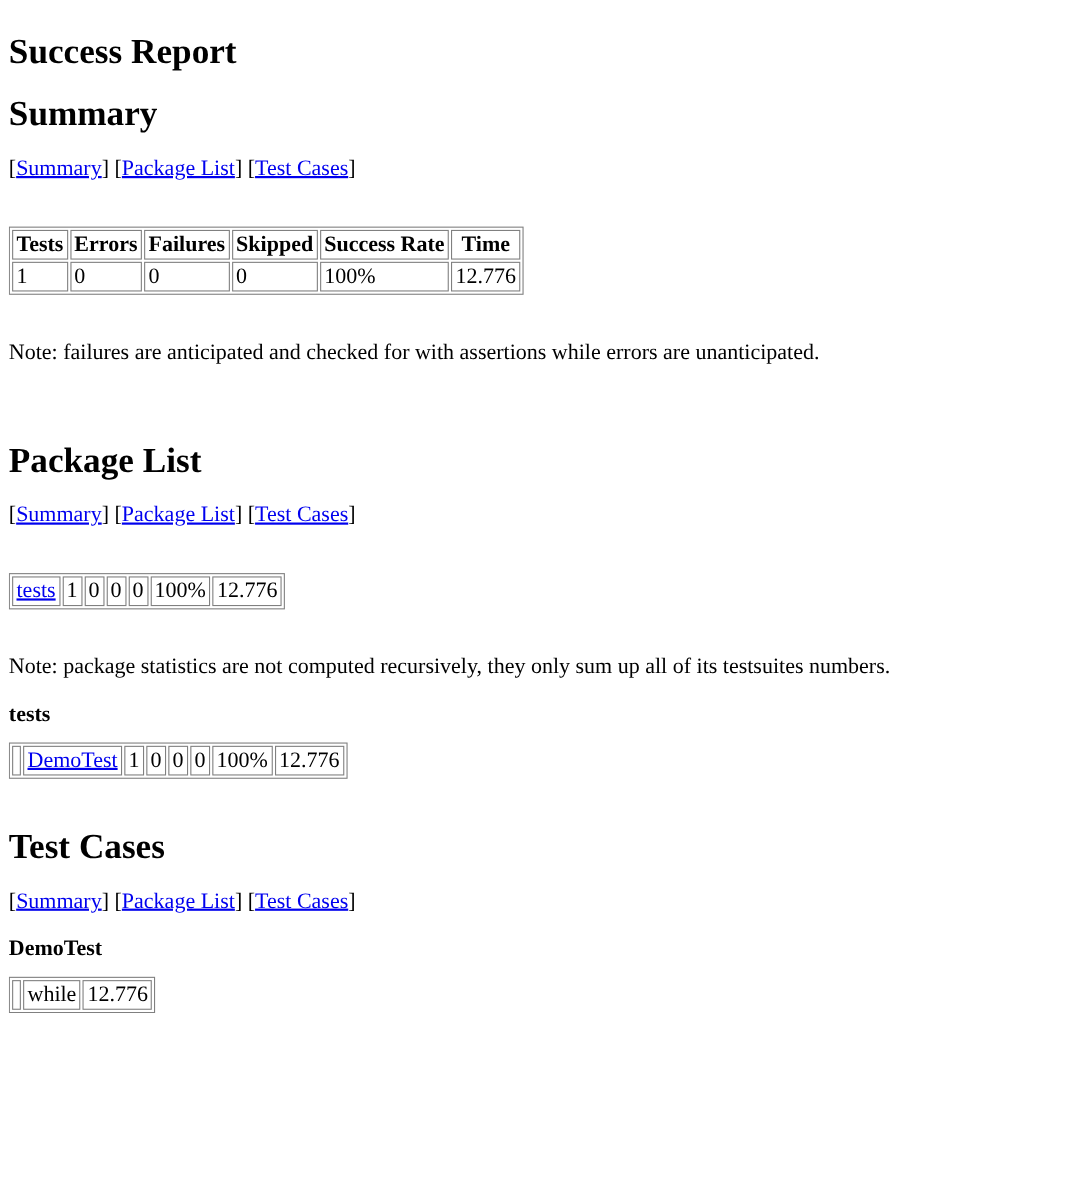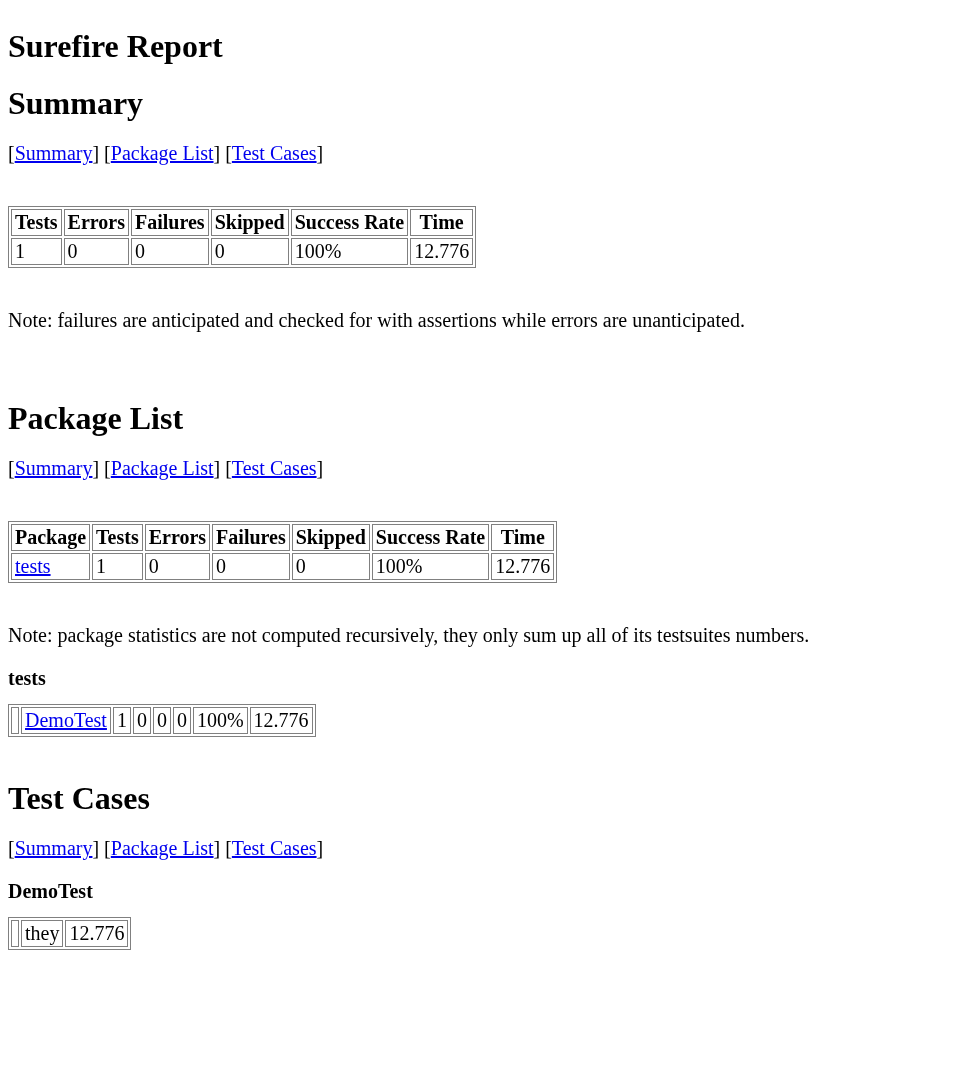--- a/index.html
+++ b/index.html
@@ -47,21 +47,21 @@
     }
     .section-gap {
       height: 30px;
     }
   </style>
 </head>
 <body>
 
 
 
-<h2>Surefire Report</h2>
+<h2>Success Report</h2>
 
 <h2>Summary</h2>
 
 <p>[<a href="#">Summary</a>] [<a href="#">Package List</a>] [<a href="#">Test Cases</a>]</p>
 
 <br>
 
 <table>
   <tbody>
       <tr>
@@ -90,29 +90,20 @@
 <div class="section-gap"></div>
 
 <h2>Package List</h2>
 
 <p>[<a href="#">Summary</a>] [<a href="#">Package List</a>] [<a href="#">Test Cases</a>]</p>
 
 <br>
 
 <table>
   <tbody>
-      <tr>
-    <th>Package</th>
-    <th>Tests</th>
-    <th>Errors</th>
-    <th>Failures</th>
-    <th>Skipped</th>
-    <th>Success Rate</th>
-    <th>Time</th>
-  </tr>
   <tr>
     <td><a href="#">tests</a></td>
     <td>1</td>
     <td>0</td>
     <td>0</td>
     <td>0</td>
     <td>100%</td>
     <td>12.776</td>
   </tr>
 </tbody>
@@ -144,20 +135,20 @@
 <h2>Test Cases</h2>
 
 <p>[<a href="#">Summary</a>] [<a href="#">Package List</a>] [<a href="#">Test Cases</a>]</p>
 
 <h3>DemoTest</h3>
 
 <table>
   <tbody>
       <tr>
     <td></td>
-    <td>they</td>
+    <td>while</td>
     <td>12.776</td>
   </tr>
 </tbody>
   </table>
 
 
 
 
 </body></html>

